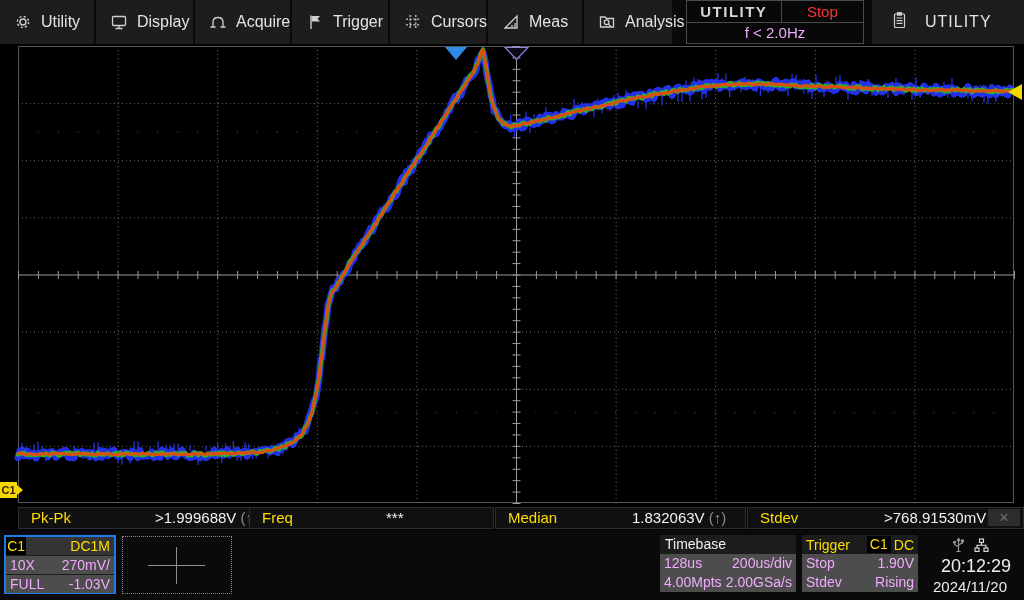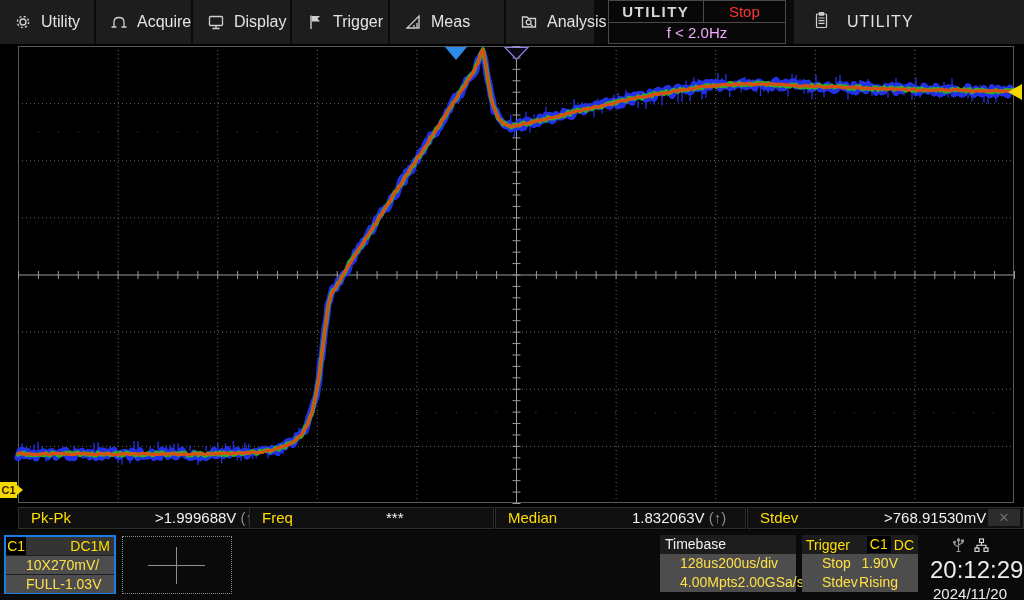--- a/index.html
+++ b/index.html
@@ -7,21 +7,21 @@
        font-family:"Liberation Sans", sans-serif; -webkit-font-smoothing:antialiased;}
   #app{position:absolute;inset:0;background:#000;}
 
   
   #menubar{position:absolute;top:0;left:0;width:1024px;height:44px;background:#0a0a0a;
            display:flex;align-items:stretch;}
   .mbtn{background:#1d1d1d;display:flex;align-items:center;gap:10px;padding-left:15px;
         color:#e3e3e3;font-size:16px;margin-right:2px;box-sizing:border-box;cursor:default;}
   .mbtn .micon{display:flex;align-items:center;}
   .w-utility{width:94px}.w-display{width:97px}.w-acquire{width:95px}.w-trigger{width:96px}
-  .w-cursors{width:96px}.w-meas{width:114px}.w-analysis{width:88px}
+  .w-cursors{width:96px}.w-meas{width:94px}.w-analysis{width:88px}
   .statuspanel{width:178px;margin-left:12px;border:1px solid #4a4a4a;background:#080808;
                display:flex;flex-direction:column;box-sizing:border-box;}
   .sp-top{flex:1;display:flex;border-bottom:1px solid #4a4a4a;}
   .sp-brand{flex:1.15;display:flex;align-items:center;justify-content:center;color:#d6d6d6;
             font-weight:bold;letter-spacing:1.5px;border-right:1px solid #4a4a4a;font-size:15px;}
   .sp-stop{flex:1;display:flex;align-items:center;justify-content:center;color:#ff3232;font-size:15px;}
   .sp-freq{flex:1;display:flex;align-items:center;justify-content:center;color:#f0abfc;font-size:15px;}
   .utilbtn{margin-left:8px;flex:1;background:#1d1d1d;display:flex;align-items:center;gap:18px;
            padding-left:20px;color:#e3e3e3;font-size:16px;letter-spacing:1px;}
 
@@ -47,85 +47,95 @@
   .c-pkpk{left:18px;width:244px}.c-freq{left:249px;width:243px}
   .c-median{left:495px;width:249px}.c-stdev{left:747px;width:275px}
 
   
   #footer{position:absolute;top:530px;left:0;width:1024px;height:70px;background:#0a0a0a;font-size:14px;}
   .chbox{position:absolute;left:4px;top:5px;width:112px;height:59px;border:2px solid #1d7be8;
          background:#000;box-sizing:border-box;}
   .ch-r1{height:18px;display:flex;}
   .ch-name{width:46px;background:#000;color:#ffdf00;text-align:center;line-height:18px;}
   .ch-coupling{flex:1;background:#343434;color:#ffdf00;text-align:right;padding-right:4px;line-height:18px;padding-left:44px;}
-  .grow{height:18px;background:#4d4d4d;color:#fde047;display:flex;justify-content:space-between;
-        padding:0 20px;line-height:18px;border-top:1px solid #1e1e1e;}
+  .grow{height:18px;background:#4d4d4d;color:#f0abfc;display:flex;justify-content:space-between;
+        padding:0 4px;line-height:18px;border-top:1px solid #1e1e1e;}
   .placeholder{position:absolute;left:122px;top:6px;width:108px;height:56px;border:1px dotted #8a8a8a;}
   .ph-h{position:absolute;left:25px;top:28px;width:57px;height:1px;background:#8f8f8f;}
   .ph-v{position:absolute;left:53px;top:10px;width:1px;height:37px;background:#8f8f8f;}
   .tbbox{position:absolute;left:660px;top:5px;width:136px;height:59px;}
   .boxtitle{height:19px;color:#f0f0f0;background:#1c1c1c;padding-left:5px;line-height:19px;}
   .tbbox .grow,.trbox .grow{height:19px;line-height:19px;border-top:0;}
   .trbox{position:absolute;left:802px;top:5px;width:116px;height:59px;}
   .tr-r1{height:19px;display:flex;align-items:center;background:#1c1c1c;}
   .tr-title{color:#ffdf00;padding-left:4px;flex:1;}
   .tr-src{background:#000;color:#ffdf00;padding:0 3px;line-height:17px;}
   .tr-coup{color:#ffdf00;padding:0 4px 0 3px;}
   .clock{position:absolute;left:918px;top:0;width:104px;height:70px;text-align:center;color:#ededed;}
   .clk-icons{display:flex;justify-content:center;gap:9px;margin-top:8px;height:15px;}
-  .clk-time{font-size:24px;margin-top:3px;margin-left:12px;}
+  .clk-time{font-size:18px;margin-top:3px;margin-left:12px;}
   .clk-date{font-size:15px;margin-top:1px;}
 </style>
 </head>
 <body>
 
 <div id="app">
 
   <header id="menubar">
     <div class="mbtn w-utility">
       <span class="micon">
         <svg width="16" height="16" viewBox="0 0 16 16">
             <g stroke="#cfcfcf" fill="none" stroke-width="1.4">
           <circle cx="8" cy="8" r="3"></circle>
               <circle cx="8" cy="8" r="5.6" stroke-dasharray="2.1 2.3"></circle>
             </g>
           </svg>
       </span>
       <span>Utility</span>
     </div>
+    <div class="mbtn w-display">
+      <span class="micon">
+        <svg width="16" height="16" viewBox="0 0 16 16">
+            <g stroke="#cfcfcf" fill="none" stroke-width="1.3">
+          <rect x="1.5" y="2.5" width="13" height="9" rx="1"></rect>
+              <path d="M8 11.5 V14 M4.5 14.5 H11.5"></path>
+            </g>
+          </svg>
+      </span>
+      <span>Display</span>
+    </div>
     <div class="mbtn w-acquire">
       <span class="micon">
         <svg width="16" height="16" viewBox="0 0 16 16">
             <g stroke="#cfcfcf" fill="none" stroke-width="1.3">
           <path d="M3 13 V8 Q3 3.5 8 3.5 Q13 3.5 13 8 V13"></path>
               <path d="M0.5 13 H5.5 M10.5 13 H15.5"></path>
             </g>
           </svg>
       </span>
       <span>Acquire</span>
     </div>
-    <div class="mbtn w-display">
-      <span class="micon">
-        <svg width="16" height="16" viewBox="0 0 16 16">
-            <g stroke="#cfcfcf" fill="none" stroke-width="1.3">
-          <rect x="1.5" y="2.5" width="13" height="9" rx="1"></rect>
-              <path d="M8 11.5 V14 M4.5 14.5 H11.5"></path>
-            </g>
-          </svg>
-      </span>
-      <span>Display</span>
-    </div>
     <div class="mbtn w-trigger">
       <span class="micon">
         <svg width="16" height="16" viewBox="0 0 16 16">
             <path d="M4 15 V1.5" stroke="#cfcfcf" stroke-width="1.4"></path>
           <polygon points="4.7,2 13,2 10.5,4.7 13,7.4 4.7,7.4" fill="#cfcfcf"></polygon>
           </svg>
       </span>
       <span>Trigger</span>
+    </div>
+    <div class="mbtn w-cursors">
+      <span class="micon">
+        <svg width="16" height="16" viewBox="0 0 16 16">
+            <g stroke="#cfcfcf" stroke-width="1.3" stroke-dasharray="2 1.7">
+          <path d="M5.2 1 V15 M10.8 1 V15 M1 5.2 H15 M1 10.8 H15"></path>
+            </g>
+          </svg>
+      </span>
+      <span>Cursors</span>
     </div>
     <div class="mbtn w-meas">
       <span class="micon">
         <svg width="16" height="16" viewBox="0 0 16 16">
             <g stroke="#cfcfcf" fill="none" stroke-width="1.3">
           <polygon points="2,14 14,14 14,2"></polygon>
               <path d="M9 13 L9 11 M12 13 L12 9"></path>
             </g>
           </svg>
       </span>

